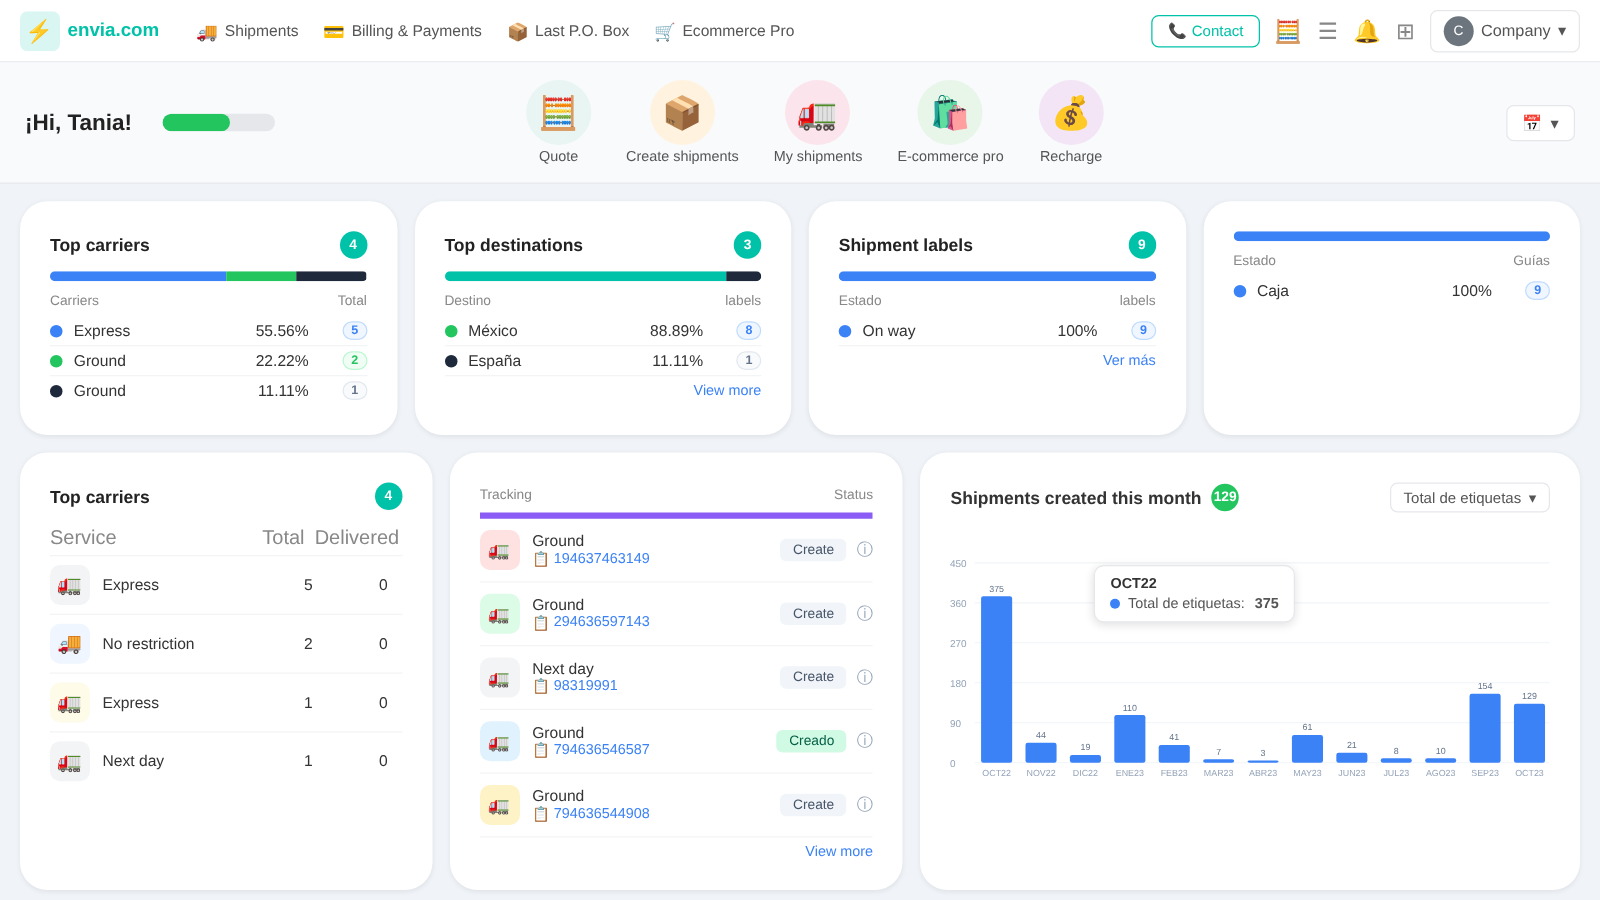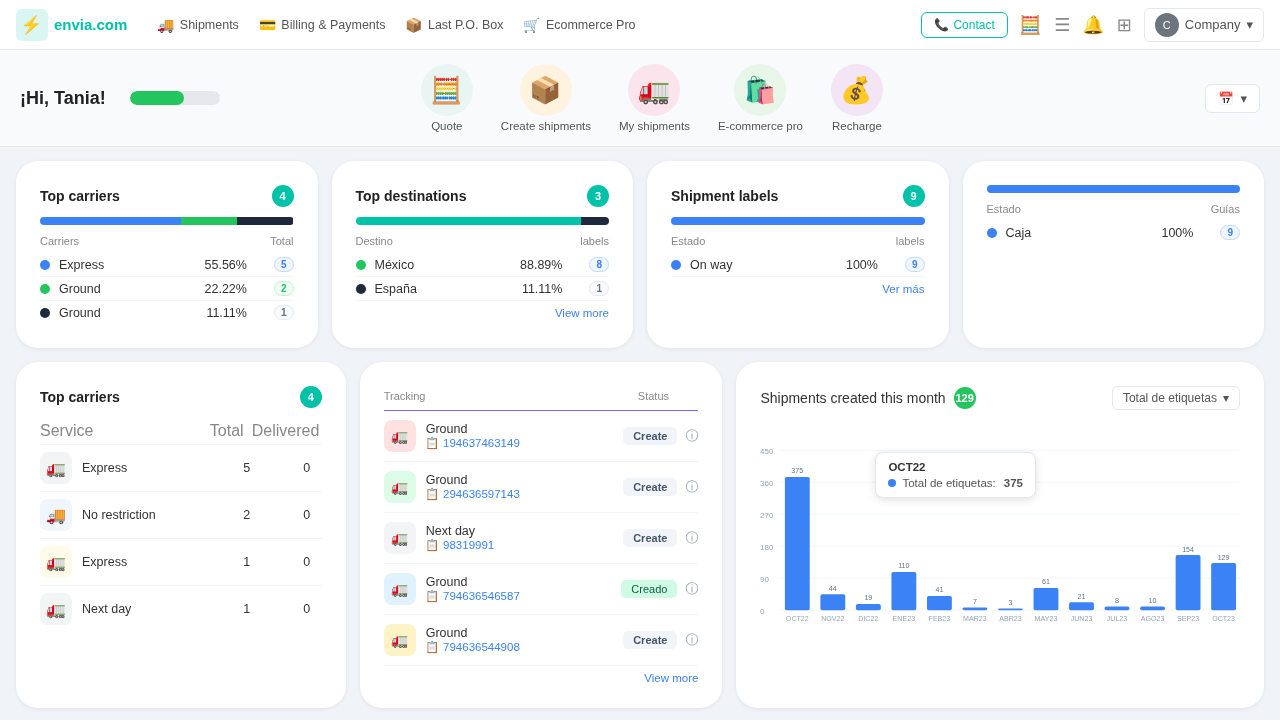--- a/index.html
+++ b/index.html
@@ -69,44 +69,44 @@
     .service-row:last-child { border-bottom: none; }
     .service-icon { width: 32px; height: 32px; border-radius: 8px; display: flex; align-items: center; justify-content: center; font-size: 16px; margin-right: 10px; flex-shrink: 0; }
     .icon-grey { background: #f3f4f6; }
     .icon-blue { background: #eff6ff; }
     .icon-yellow { background: #fefce8; }
     .service-name { flex: 1; font-weight: 500; }
     .service-nums { display: flex; gap: 30px; }
     .service-num { text-align: center; min-width: 30px; }
 
     
-    .shipment-table-header { display: flex; font-size: 11px; color: #888; padding: 4px 0 8px; border-bottom: 1px solid #8b5cf6; gap: 37px; }
+    .shipment-table-header { display: flex; font-size: 11px; color: #888; padding: 4px 0 8px; border-bottom: 5px solid #8b5cf6; gap: 37px; }
     .col-tracking { flex: 1; }
-    .col-status { width: 90px; text-align: center; }
+    .col-status { width: 90px; text-align: right; }
     .shipment-row { display: flex; align-items: center; padding: 9px 0; border-bottom: 1px solid #f3f4f6; }
     .shipment-row:last-child { border-bottom: none; }
     .carrier-logo { width: 32px; height: 32px; border-radius: 8px; display: flex; align-items: center; justify-content: center; font-size: 14px; margin-right: 10px; flex-shrink: 0; }
     .logo-red { background: #fee2e2; }
     .logo-green { background: #dcfce7; }
     .logo-grey { background: #f3f4f6; }
     .logo-ltblue { background: #e0f2fe; }
     .logo-brown { background: #fef3c7; }
     .tracking-info { flex: 1; }
     .tracking-name { font-weight: 500; font-size: 12.5px; }
     .tracking-num { color: #3b82f6; font-size: 11.5px; display: flex; align-items: center; gap: 3px; }
     .status-btn { padding: 3px 10px; border-radius: 5px; font-size: 11px; font-weight: 500; border: none; cursor: pointer; }
-    .btn-create { background: #f1f5f9; color: #475569; font-weight: bold; }
+    .btn-create { background: #f1f5f9; color: #475569; }
     .btn-creado { background: #d1fae5; color: #065f46; }
     .info-icon { color: #94a3b8; cursor: pointer; font-size: 13px; }
     .shipment-row-right { display: flex; align-items: center; gap: 8px; width: 120px; justify-content: flex-end; }
 
     
     .chart-header { display: flex; align-items: center; justify-content: space-between; margin-bottom: 12px; }
     .chart-title-group { display: flex; align-items: center; gap: 8px; }
-    .chart-title { font-size: 14px; font-weight: 400; }
+    .chart-title { font-size: 14px; font-weight: 700; }
     .chart-badge { background: #22c55e; color: #fff; border-radius: 50%; width: 22px; height: 22px; display: flex; align-items: center; justify-content: center; font-size: 11px; font-weight: 600; }
     .chart-dropdown { border: 1px solid #e5e7eb; border-radius: 6px; padding: 4px 10px; font-size: 12px; color: #555; display: flex; align-items: center; gap: 6px; cursor: pointer; }
     .chart-area { position: relative; height: 220px; }
     .chart-svg { width: 100%; height: 100%; }
     .tooltip-box { position: absolute; top: 30px; left: 115px; background: #fff; border: 1px solid #e5e7eb; border-radius: 8px; padding: 8px 12px; font-size: 11.5px; box-shadow: 0 2px 8px rgba(0,0,0,0.12); }
     .tooltip-title { font-weight: 600; color: #333; margin-bottom: 4px; }
     .tooltip-item { display: flex; align-items: center; gap: 6px; color: #555; }
     .tooltip-dot { width: 8px; height: 8px; border-radius: 50%; background: #3b82f6; }
   </style>
 </head>

